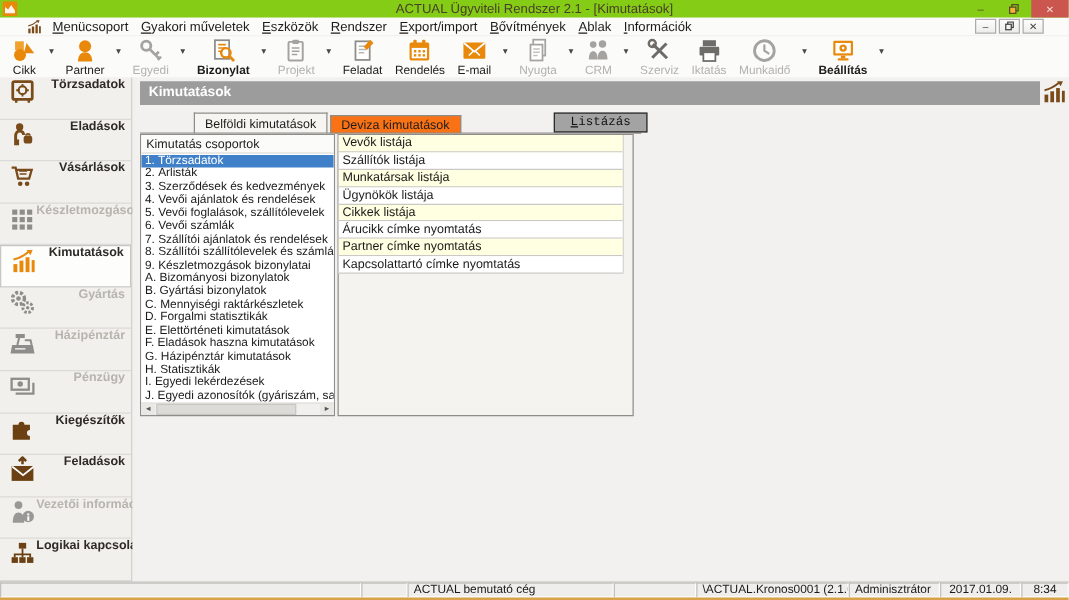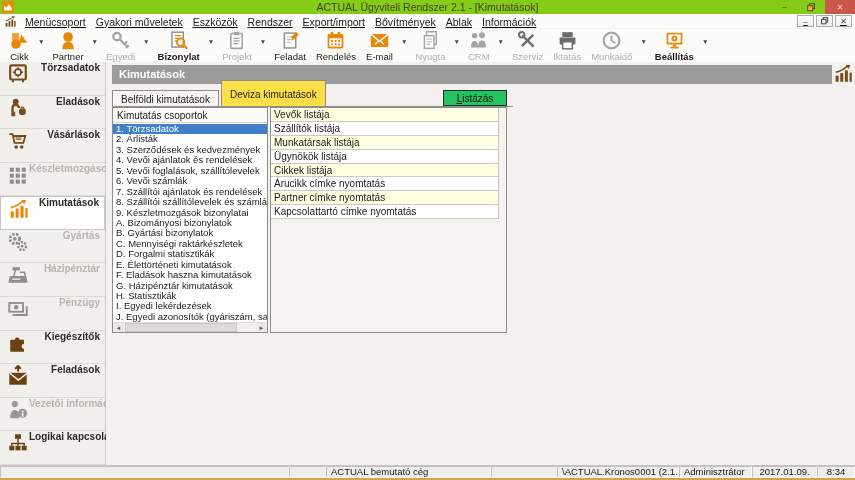--- a/index.html
+++ b/index.html
@@ -10,21 +10,21 @@
   
   .titlebar { height:14px; background:#84cc16; display:flex; align-items:center; position:relative; flex:0 0 14px; }
   .appicon { position:absolute; left:2px; top:1px; width:12px; height:12px; z-index:2; }
   .appicon svg { display:block; }
   .title { position:absolute; left:0; right:0; text-align:center; font-size:10.5px; color:#4A4027; line-height:14px; }
   .wctrls { position:absolute; right:0; top:0; height:14px; display:flex; z-index:2; }
   .wbtn { width:27px; height:14px; display:flex; align-items:center; justify-content:center; font-size:9px; color:#5A4A20; cursor:default; }
   .wbtn.close { width:30px; background:#CA564E; color:#F7DCD3; font-size:8px; }
 
   
-  .menubar { height:15px; background:#FBFBF9; display:flex; align-items:center; padding:0 3px; flex:0 0 15px; border-bottom:1px solid #F3F2F0;text-decoration:underline; }
+  .menubar { height:15px; background:#FBFBF9; display:flex; align-items:center; padding:0 20px; flex:0 0 15px; border-bottom:1px solid #F3F2F0; }
   .mini-icon { width:14px; height:13px; color:#7A4B1A; margin:0 2px 0 1px; }
   .mini-icon svg { display:block; }
   .mitem { font-size:10.5px; color:#1E1C19; padding:0 5px; line-height:15px; white-space:nowrap; }
   .mdictrls { margin-left:auto; display:flex; align-items:center; }
   .mbtn { width:17px; height:12px; border:1px solid #ABABAB; background:linear-gradient(#FDFDFD,#EDEDEB); display:flex; align-items:center; justify-content:center; font-size:8px; color:#444; margin-left:2px; }
 
   
   .toolbar { height:33px; background:#FBFBF9; display:flex; align-items:stretch; padding-left:4px; flex:0 0 33px; }
   .tb { display:flex; align-items:center; }
   .tbtn { display:flex; flex-direction:column; align-items:center; justify-content:flex-start; padding:1px 5px 0; }
@@ -43,24 +43,24 @@
   .sbitem .sbicon { width:24px; height:24px; display:flex; align-items:center; }
   .sblabel { margin-left:auto; font-size:10px; font-weight:bold; color:#2E2B26; white-space:nowrap; }
   .sbitem.disabled .sblabel { color:#B7B4AE; font-weight:bold; }
   .sbitem.selected { background:#FDFDFC; border:1px solid #C9C7C3; }
 
   
   .main { position:relative; flex:1; background:#F2F1EF; }
   .caption { position:absolute; left:6px; top:3px; width:720px; height:19px; background:#9C9C9C; color:#FFFFFF; font-weight:bold; font-size:11px; line-height:19px; padding-left:7px; }
   .hdricon { position:absolute; left:727px; top:1px; width:21px; height:21px; color:#7A4B1A; }
   .tabs { position:absolute; left:6px; top:28px; display:flex; align-items:flex-end; height:17px; }
-  .tab { height:27px; padding:0 8px; font-size:10px; color:#1E1C19; border:1px solid #8F8D89; border-bottom:none; background:#fde047; display:flex; align-items:center; margin-right:2px; }
-  .tab.active { height:17px; background:#F6F5F2; }
+  .tab { height:15px; padding:0 8px; font-size:10px; color:#1E1C19; border:1px solid #8F8D89; border-bottom:none; background:#f97316; display:flex; align-items:center; margin-right:2px; }
+  .tab.active { height:17px; background:#F6F5F2;margin-left:43px; }
   .tabline { position:absolute; left:6px; top:44px; width:401px; height:1px; background:#8F8D89; }
-  .listbtn { position:absolute; left:337px; top:28px; width:64px; height:16px; background:#22c55e; border:1px solid #2B2B2B; font-size:10px; font-family:Liberation Sans, sans-serif; color:#111; }
+  .listbtn { position:absolute; left:337px; top:28px; width:75px; height:16px; background:#a3a3a3; border:1px solid #2B2B2B; font-size:10px; font-family:Liberation Mono, monospace; color:#111; }
 
   
   .gpanel { position:absolute; left:6px; top:45px; width:156px; height:226px; border:1px solid #8F8D89; background:#FFFFFF; display:flex; flex-direction:column; }
   .gtitle { font-size:10px; color:#222; padding:2px 4px 1px; background:#FBFBF9; border-bottom:1px solid #D8D6D2; flex:0 0 15px; }
   .glist { flex:1 1 auto; overflow:hidden; background:#fff; padding-top:1px; }
   .gitem { font-size:9.5px; line-height:10.45px; height:10.45px; white-space:nowrap; overflow:hidden; padding-left:3px; color:#1A1A1A; }
   .gitem.sel { background:#3F80C9; color:#fff; }
   .hscroll { flex:0 0 10px; display:flex; background:#F1F0EE; border-top:1px solid #E0DEDA; align-items:stretch; }
   .harrow { width:11px; font-size:6px; display:flex; align-items:center; justify-content:center; color:#555; background:#E9E8E5; }
   .harrow.left { margin-right:1px; }

